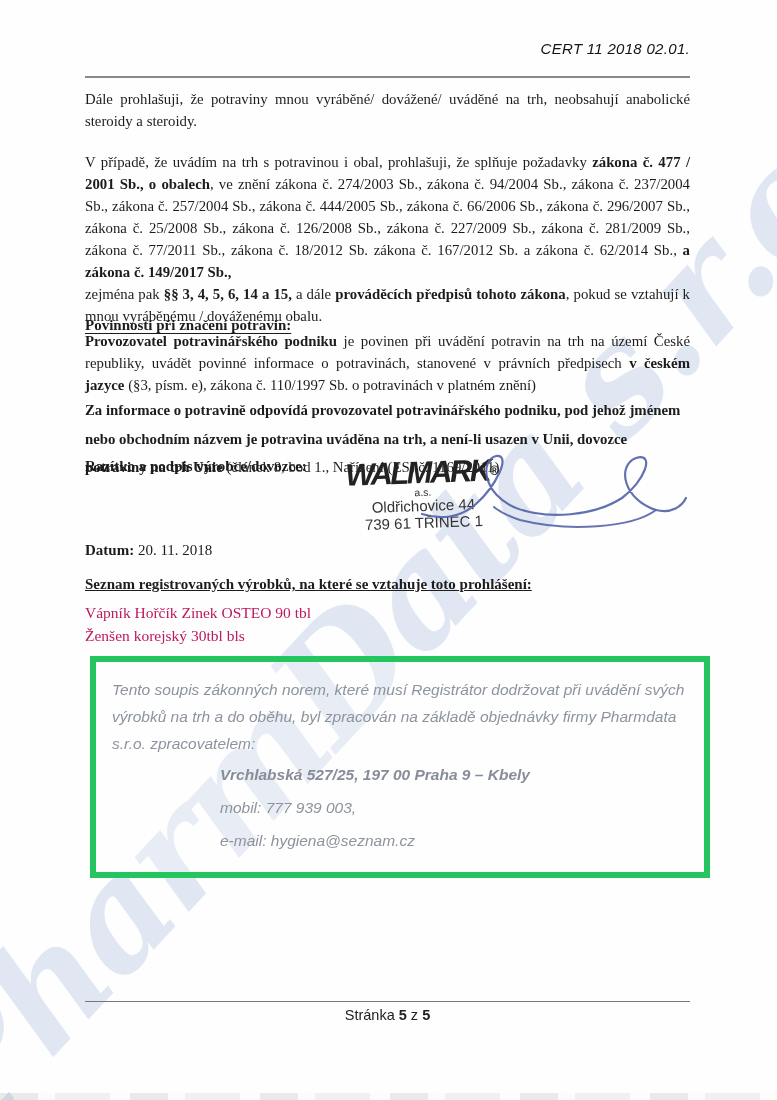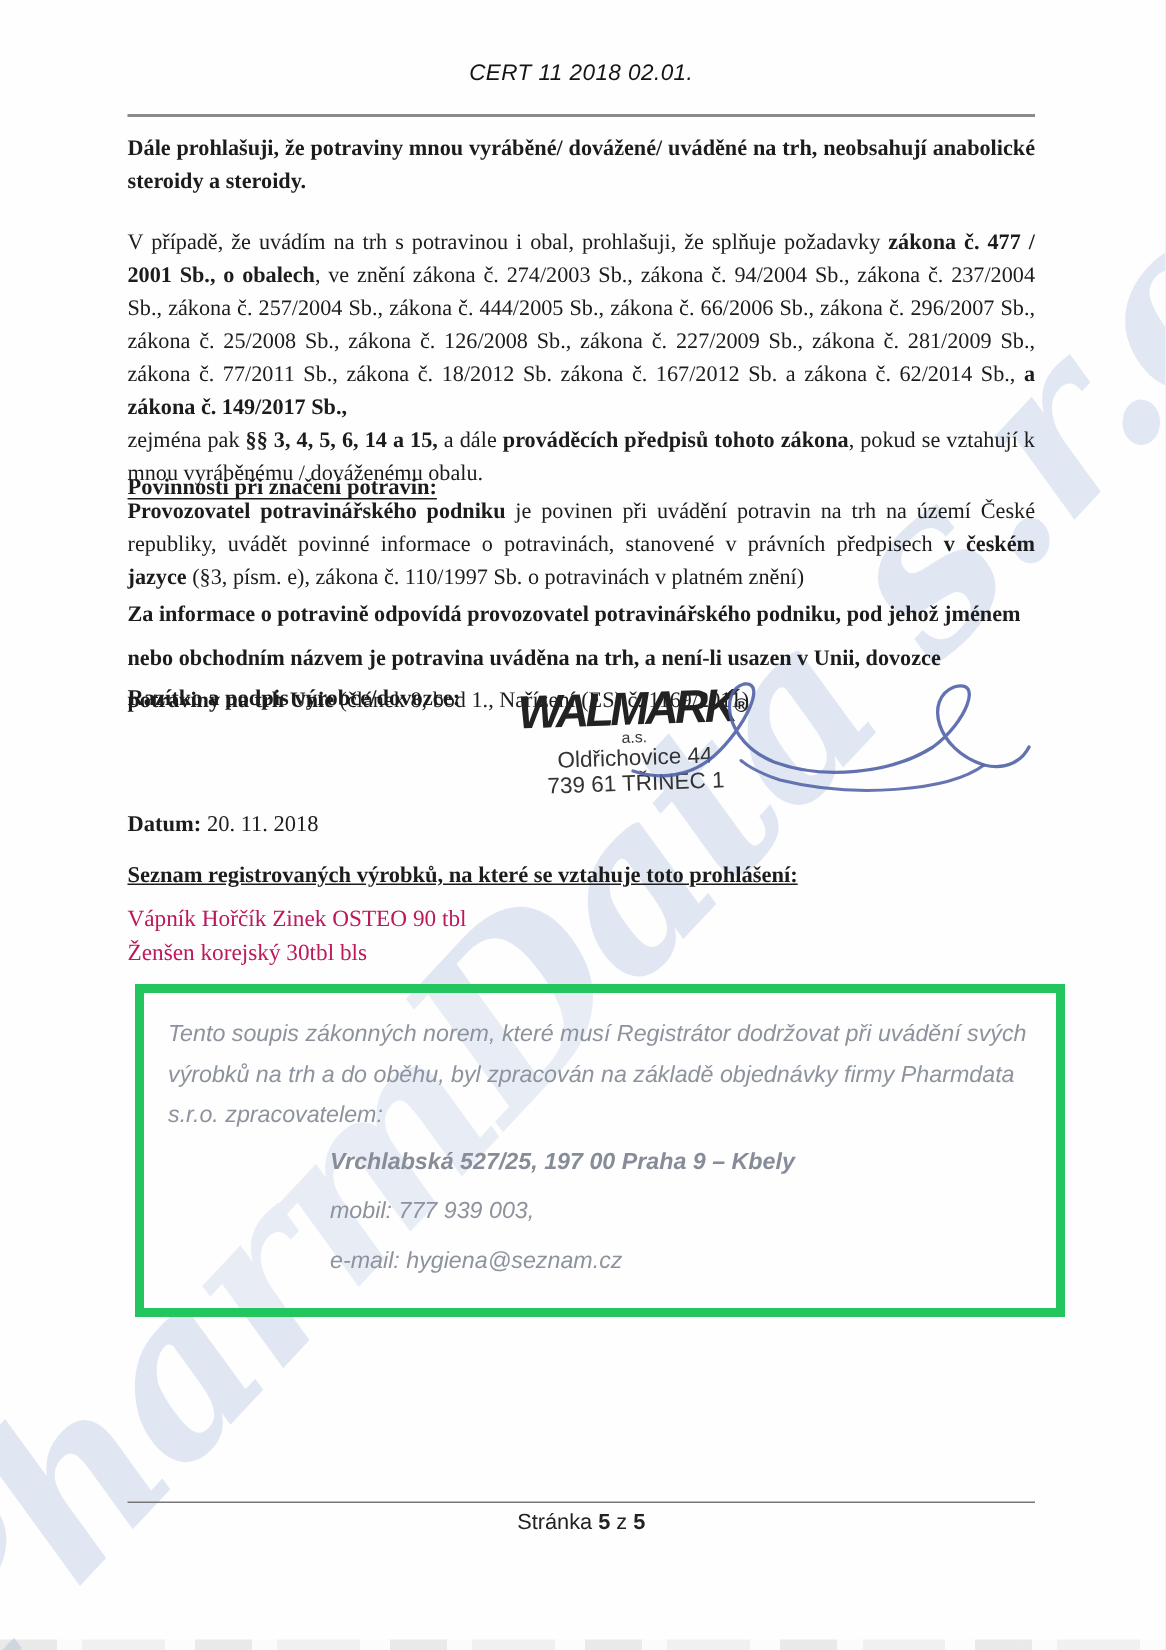--- a/index.html
+++ b/index.html
@@ -20,29 +20,29 @@
     font-size:148px;white-space:nowrap;
     color:#c9d5ea;opacity:.55;
     letter-spacing:-4px;
     pointer-events:none;user-select:none;
     z-index:1;
   }
   
   .layer{position:absolute;z-index:2;}
   .content{left:85px;width:605px;}
   .cert-ref{
-    top:40px;text-align:center;
+    top:40px;text-align:right;
     font-family:"Liberation Sans", sans-serif;
     font-style:italic;font-size:15px;color:#141414;
     letter-spacing:.3px;
   }
   .rule-top{top:76px;border-top:2px solid #8a8a8a;height:0;}
   .para{font-size:14.8px;line-height:22px;text-align:justify;}
   .b{font-weight:bold;}
-  .para-steroids{top:88px;font-weight:bold;}
+  .para-steroids{top:88px;font-weight:normal;}
   .para-packaging{top:151px;}
   .heading-labeling{
     top:317px;font-weight:bold;font-size:15px;
     text-decoration:underline;text-underline-offset:3px;
   }
   .para-labeling{top:330px;}
   .para-labeling .loose{display:block;line-height:28.5px;text-align:left;}
   .stamp-label{top:458px;font-weight:bold;font-size:15px;}
   
   .stamp{

